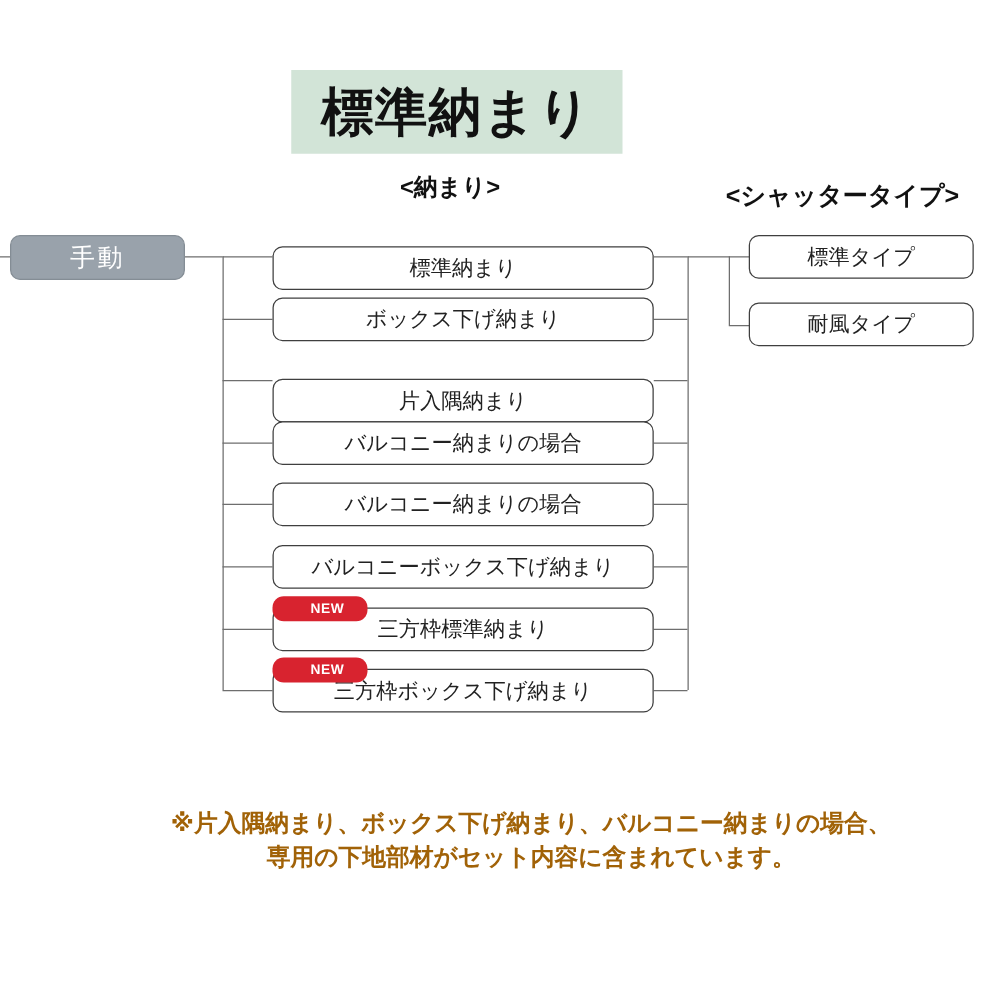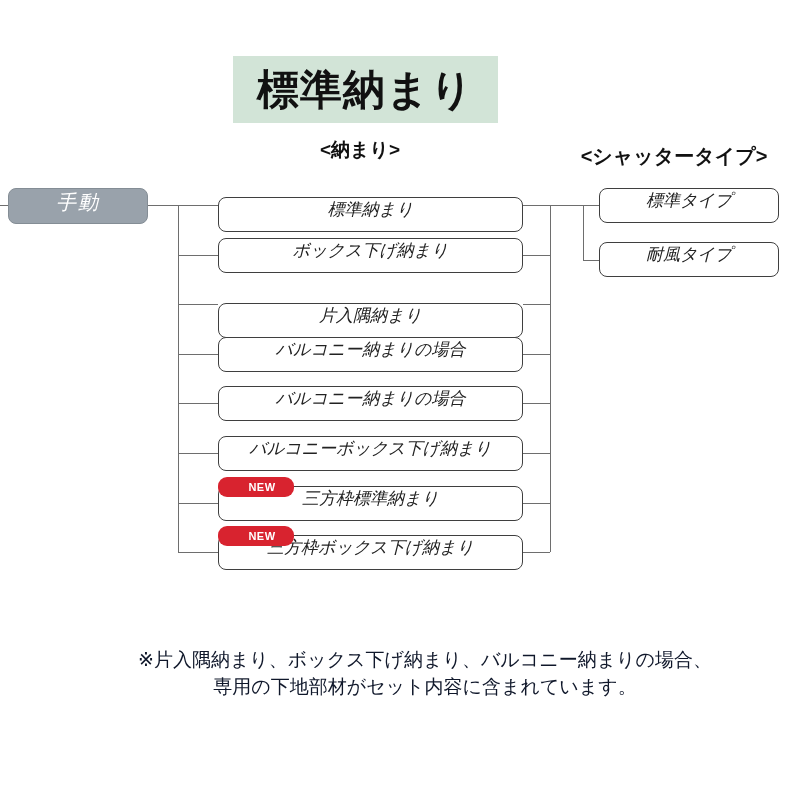--- a/index.html
+++ b/index.html
@@ -32,25 +32,24 @@
     white-space: nowrap;
   }
   .col-header.naramari { left: 260px; top: 137px; width: 200px; font-size: 19px; }
   .col-header.shutter  { left: 564px; top: 143px; width: 220px; font-size: 20px; }
 
   .node {
     position: absolute;
     background: #ffffff;
     border: 1px solid var(--box-border, #3f3f3f);
     border-radius: 8px;
-    display: flex; justify-content: center;
+    display: flex; align-items: center; justify-content: center;
     font-size: 17px; color: #222;
     box-sizing: border-box;
     white-space: nowrap;
-    font-style: italic;
   }
   .node.naramari { left: 218px; width: 305px; height: 35px; }
   .node.shutter  { left: 599px; width: 180px; height: 35px; }
   .node.root {
     left: 8px; top: 188px; width: 140px; height: 36px;
     background: var(--root-bg, #99a2ab);
     border: 1px solid #848d95;
     color: #ffffff;
     font-size: 20px;
     letter-spacing: 2px;
@@ -73,22 +72,22 @@
     display: flex; align-items: center; justify-content: center;
     letter-spacing: 0.5px;
     z-index: 3;
     padding-left: 12px;
   }
   .footnote {
     position: absolute;
     left: 100px; top: 646px; width: 650px;
     text-align: center;
     font-size: 19px;
-    font-weight: 400;
-    color: #0f172a;
+    font-weight: 700;
+    color: #a16207;
     line-height: 27px;
   }
 </style>
 </head>
 <body>
 
 <div class="canvas">
 
   <div class="title-banner">標準納まり</div>
 

